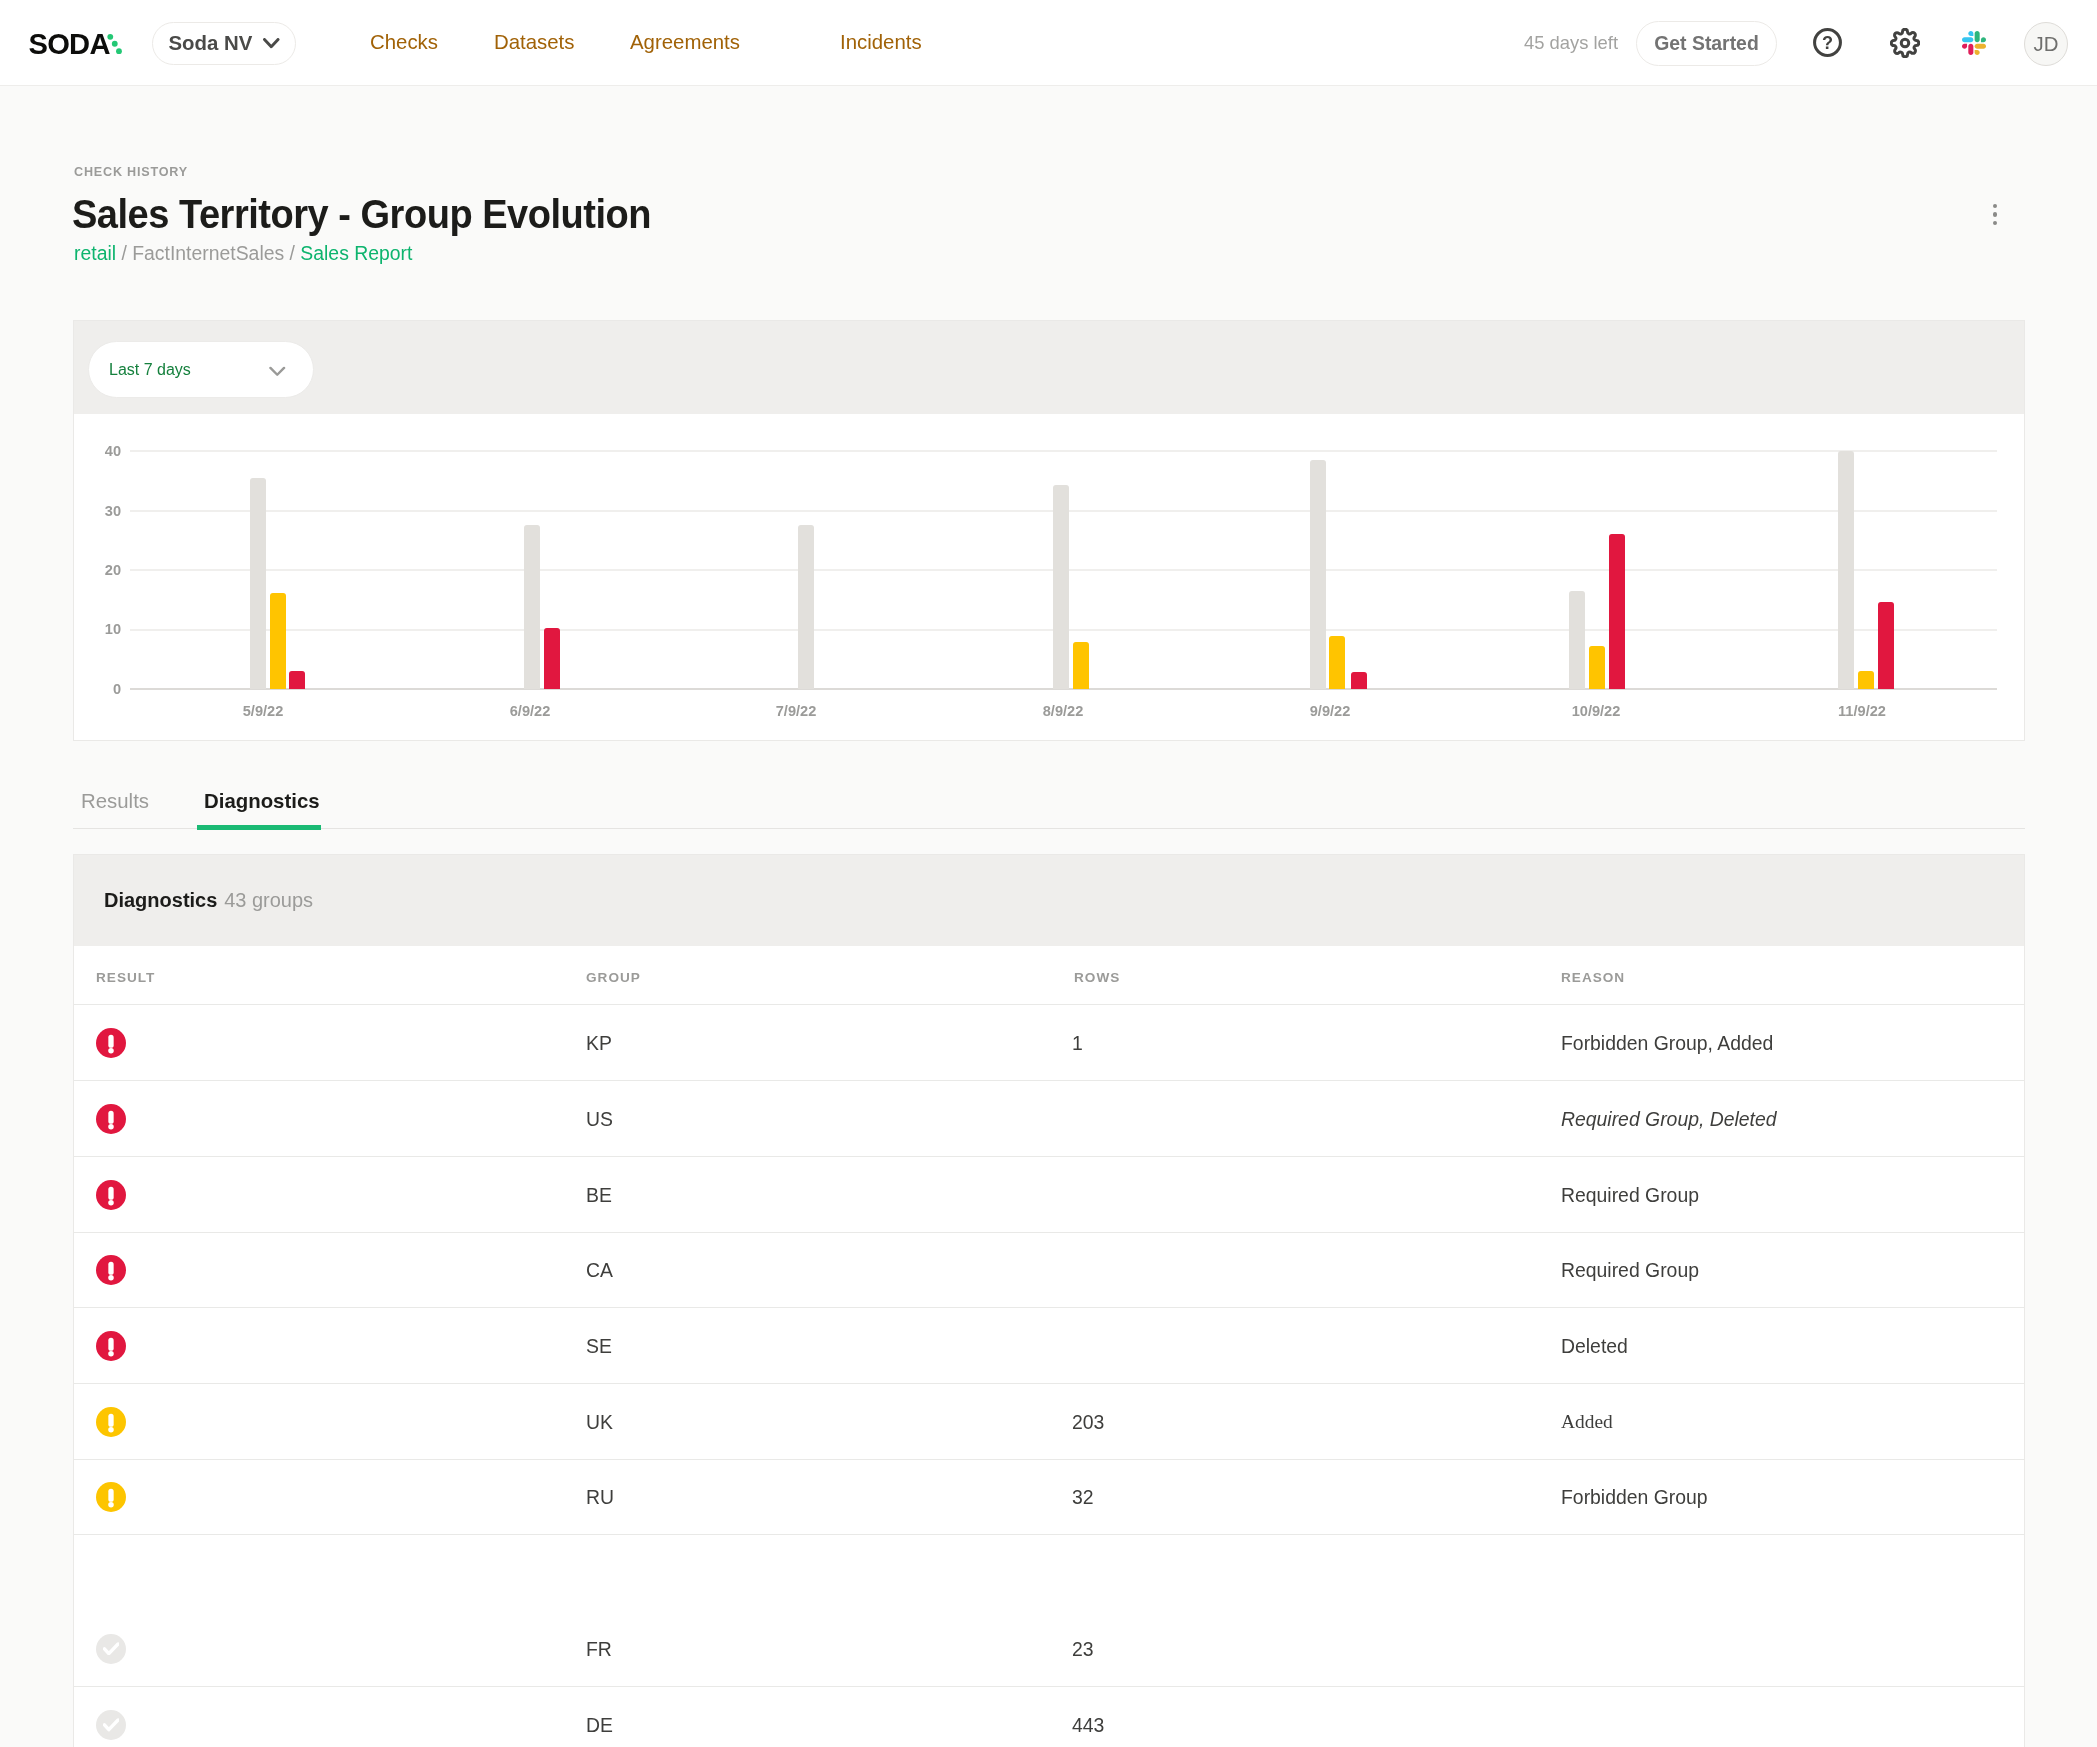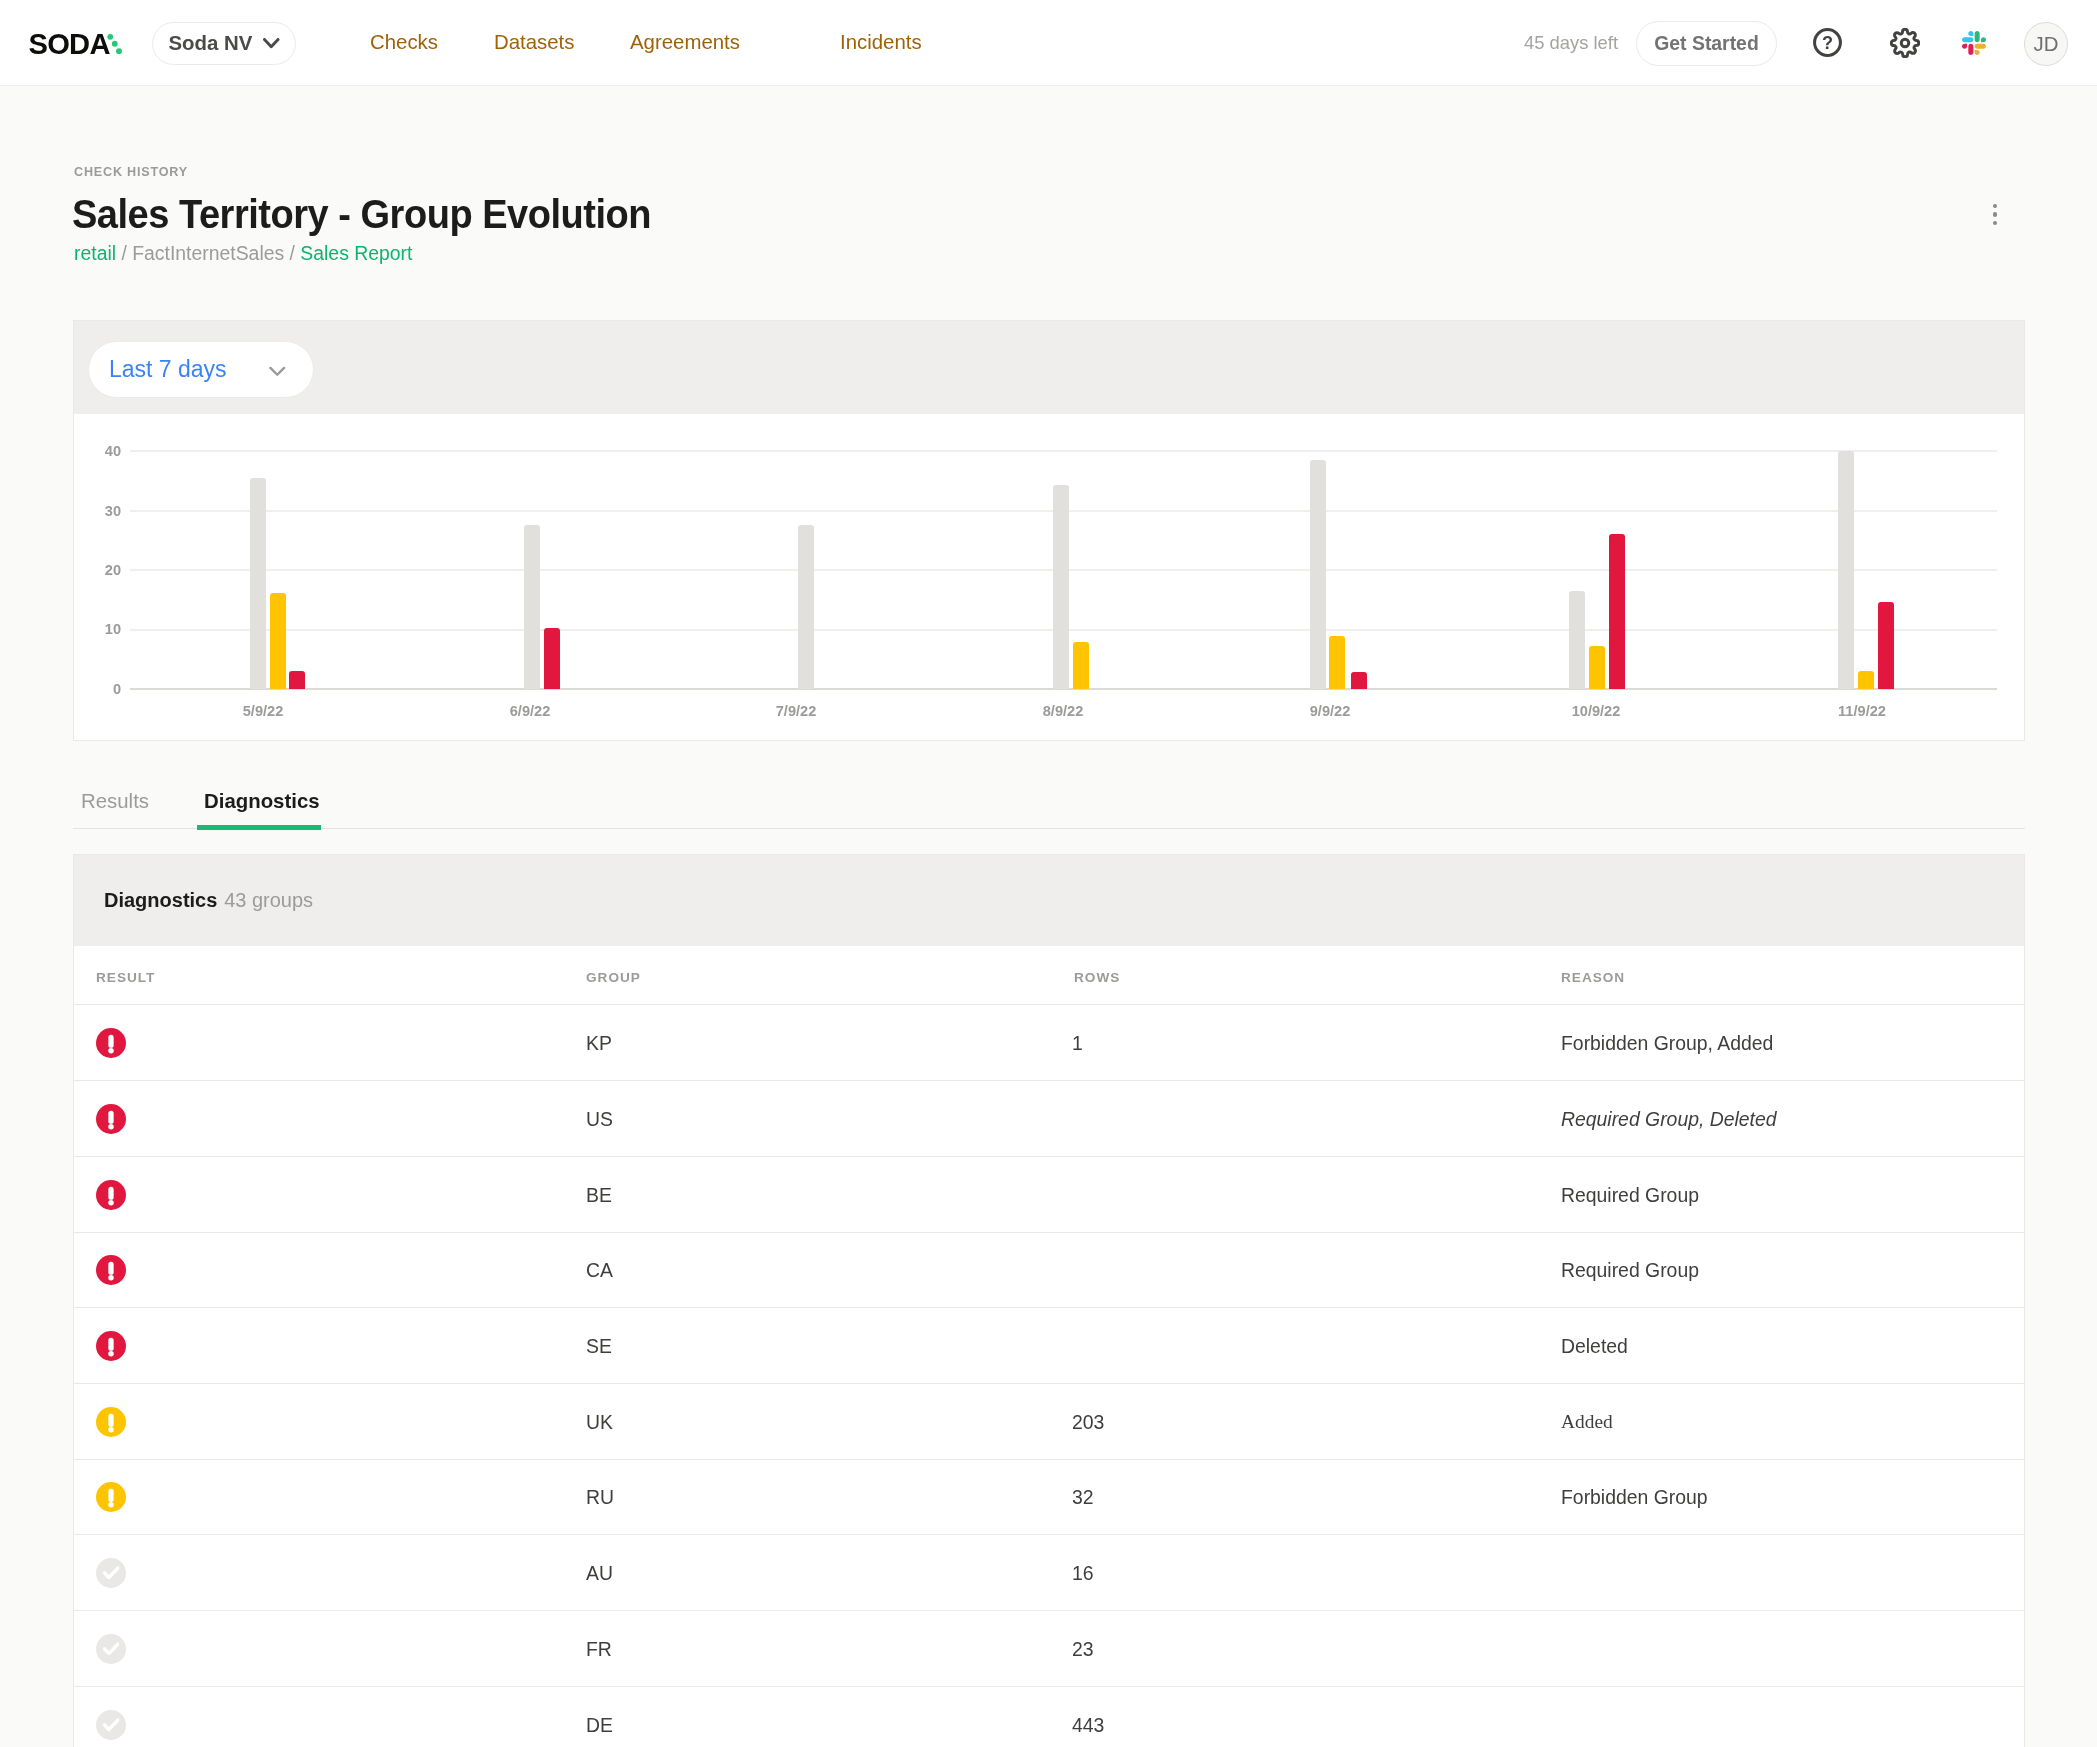--- a/index.html
+++ b/index.html
@@ -24,21 +24,21 @@
 #title { position:absolute; left:72px; top:194px; font-size:40px; line-height:1; font-weight:bold; color:#1c1c1a; letter-spacing:-0.5px; transform:scaleX(0.95); transform-origin:0 0; white-space:nowrap; }
 #crumbs { position:absolute; left:74px; top:242px; font-size:19.4px; color:#9b9b99; }
 #crumbs .g { color:#0db46e; }
 #kebab { position:absolute; left:1993px; top:204px; }
 #kebab div { width:4.4px; height:4.4px; border-radius:50%; background:#8a8a88; margin-bottom:3.9px; }
 
 
 #chartpanel { position:absolute; left:73px; top:320px; width:1952px; height:421px; background:#ffffff; border:1px solid #eae9e7; }
 #chartpanel .phead { position:absolute; left:0; top:0; width:100%; height:93px; background:#efeeec; }
 #rangepill { left:13.6px; top:20.4px; width:226px; height:57px; border:1.5px solid #ecebe9; border-radius:29px; justify-content:flex-start; }
-#rangepill span { font-size:23px; color:#3b82f6; margin-left:20.4px; }
+#rangepill span { font-size:16px; color:#15803d; margin-left:20.4px; }
 .gridline { position:absolute; left:130px; width:1867px; height:1.5px; background:#f0efed; }
 .axisline { position:absolute; left:130px; width:1867px; height:1.9px; background:#dcdad7; }
 .ylab { position:absolute; width:49px; text-align:right; font-size:14.6px; font-weight:bold; color:#9b9b99; }
 .xlab { position:absolute; transform:translateX(-50%); font-size:14.6px; font-weight:bold; color:#9b9b99; white-space:nowrap; }
 .bar { position:absolute; width:15.5px; border-radius:2.9px 2.9px 0 0; }
 .bar.g { background:#e2e0dc; }
 .bar.y { background:#ffc400; }
 .bar.r { background:#e1173f; }
 
 
@@ -252,29 +252,20 @@
       <div class="sicon yel">
           <svg width="30" height="30" viewBox="0 0 62 62">
             <rect x="25.5" y="14" width="11" height="27" rx="5.5" fill="#fff"></rect>
             <circle cx="31" cy="47" r="5.7" fill="#fff"></circle>
           </svg>
         </div>
       <div class="cell" style="left:512px;">RU</div>
       <div class="cell" style="left:998px;">32</div>
       <div class="cell" style="left:1487px;">Forbidden Group</div>
     </div>
-    <div class="row" style="top:680px;">
-      <div class="sicon gry">
-        <svg width="16.5" height="13.6" viewBox="0 0 34 28">
-            <polyline points="3,14 12,24 31,4" fill="none" stroke="#ffffff" stroke-width="7" stroke-linecap="round" stroke-linejoin="round"></polyline>
-          </svg>
-      </div>
-      <div class="cell" style="left:512px;">AU</div>
-      <div class="cell" style="left:998px;">16</div>
-    </div>
     <div class="row" style="top:756px;">
       <div class="sicon gry">
         <svg width="16.5" height="13.6" viewBox="0 0 34 28">
             <polyline points="3,14 12,24 31,4" fill="none" stroke="#ffffff" stroke-width="7" stroke-linecap="round" stroke-linejoin="round"></polyline>
           </svg>
       </div>
       <div class="cell" style="left:512px;">FR</div>
       <div class="cell" style="left:998px;">23</div>
     </div>
     <div class="row" style="top:832px; border-bottom:none;">

